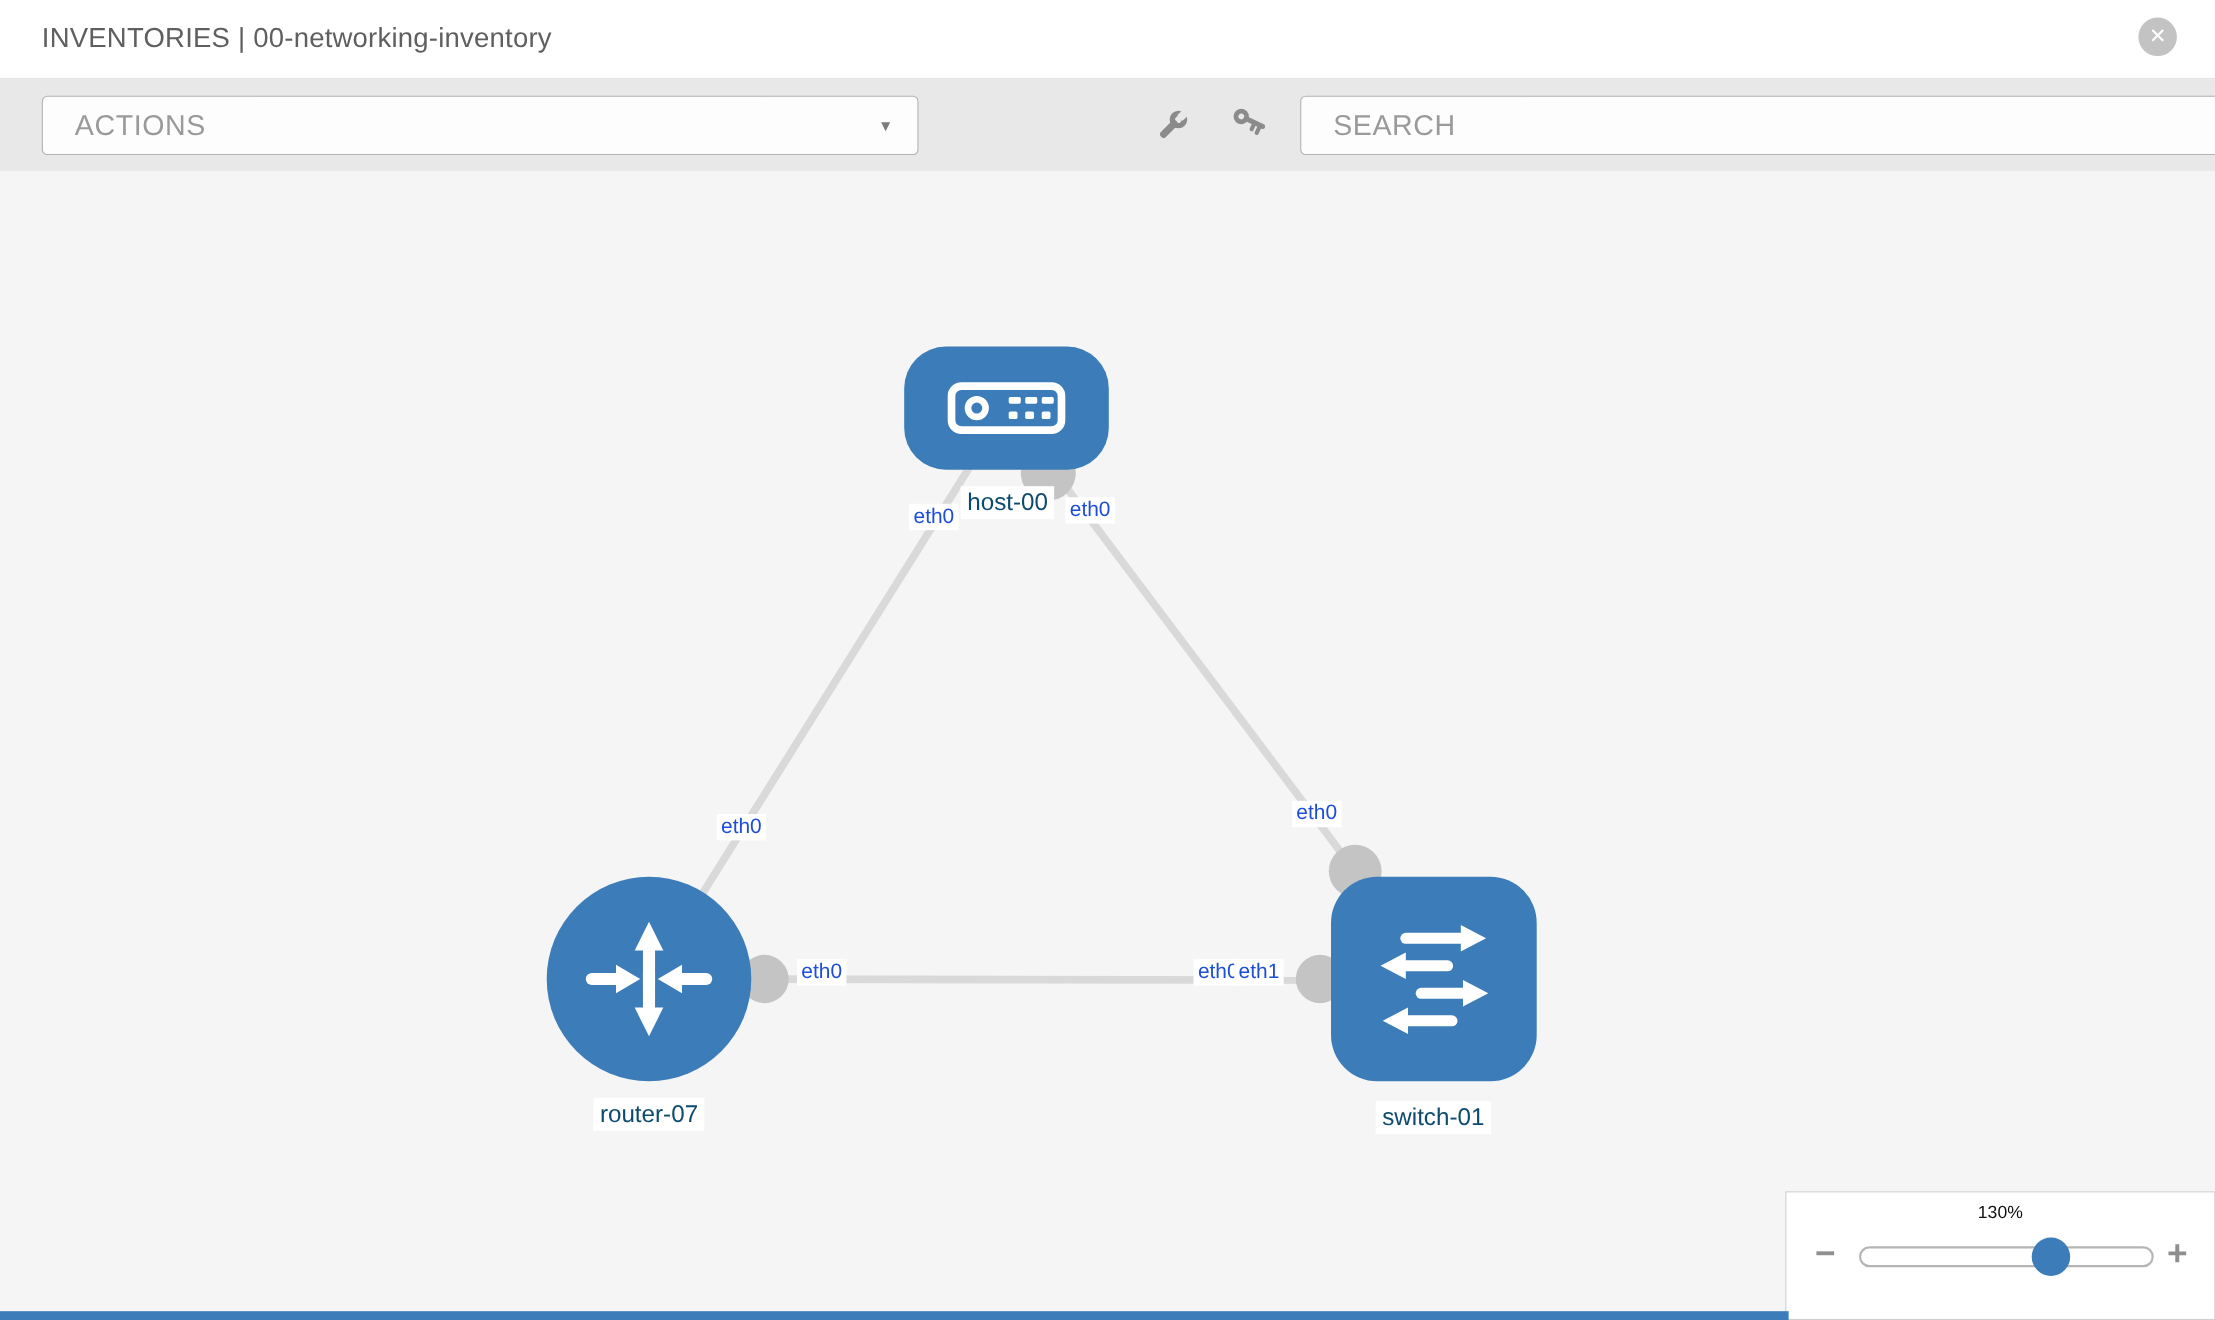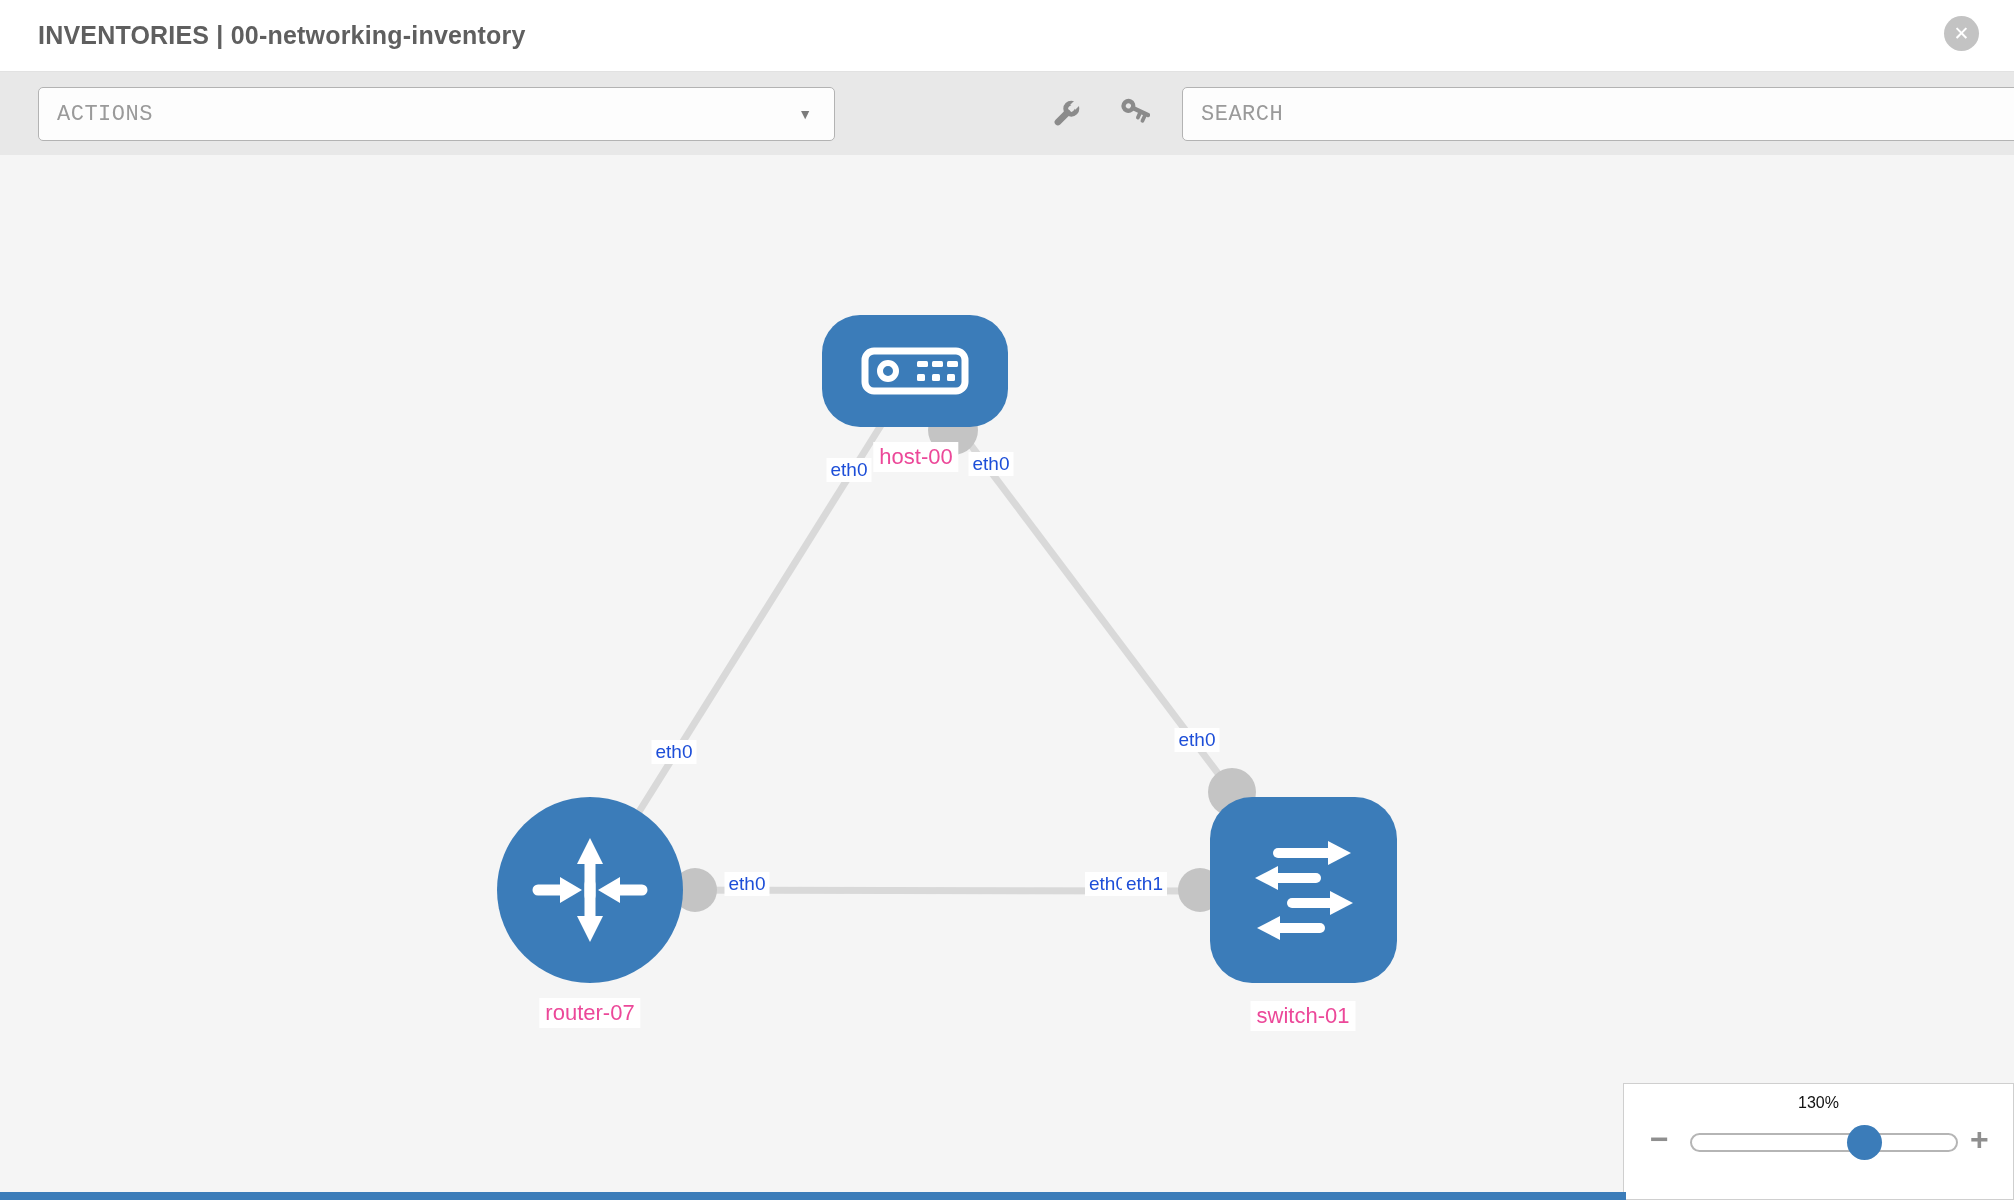--- a/index.html
+++ b/index.html
@@ -9,42 +9,42 @@
     background:#ffffff;
   }
 
   
   .header{
     position:absolute;left:0;top:0;width:2014px;height:71px;
     background:#ffffff;border-bottom:1px solid #e2e2e2;
     display:flex;align-items:center;
   }
   .header-title{
-    margin-left:38px;font-size:25px;font-weight:bold;color:#5f5f5f;
+    margin-left:38px;font-size:25px;font-weight:normal;color:#5f5f5f;
     letter-spacing:.2px;
   }
   .close-btn{
     position:absolute;left:1944px;top:16px;width:35px;height:35px;
     border-radius:50%;background:#c3c3c3;color:#ffffff;
     display:flex;align-items:center;justify-content:center;
     font-size:19px;font-weight:bold;cursor:pointer;
   }
 
   
   .toolbar{
     position:absolute;left:0;top:72px;width:2014px;height:83px;
     background:var(--toolbar-bg,#e8e8e8);border-bottom:1px solid #d4d4d4;
   }
   .select-box{
     position:absolute;top:15px;height:54px;background:#fdfdfd;
     border:1px solid #b3b3b3;border-radius:5px;box-sizing:border-box;
     display:flex;align-items:center;cursor:pointer;
   }
   .select-box .ph{
-    margin-left:18px;font-size:22px;color:#9a9a9a;letter-spacing:.5px;font-family:Liberation Mono, monospace;
+    margin-left:29px;font-size:26px;color:#9a9a9a;letter-spacing:.5px;
   }
   .select-box .caret{
     position:absolute;right:22px;top:50%;transform:translateY(-50%);
     font-size:14px;color:#7c7c7c;
   }
   .tool-icon{
     position:absolute;top:26px;width:32px;height:32px;cursor:pointer;
   }
 
   
@@ -59,21 +59,21 @@
   .node{
     position:absolute;background:var(--node-blue,#3b7cb9);
     display:flex;align-items:center;justify-content:center;cursor:pointer;
   }
   .node-host{left:822px;top:160px;width:186px;height:112px;border-radius:38px;}
   .node-router{left:497px;top:642px;width:186px;height:186px;border-radius:50%;}
   .node-switch{left:1210px;top:642px;width:187px;height:186px;border-radius:42px;}
 
   .node-label{
     position:absolute;transform:translateX(-50%);
-    background:#ffffff;color:#ec4899;font-size:22px;
+    background:#ffffff;color:#0c4a6e;font-size:22px;
     padding:2px 6px;white-space:nowrap;
   }
   .eth-label{
     position:absolute;transform:translateX(-50%);
     background:#ffffff;color:#1d4ed8;font-size:19px;
     padding:1px 4px;white-space:nowrap;
   }
   .eth-left{transform:none;}
 
   

